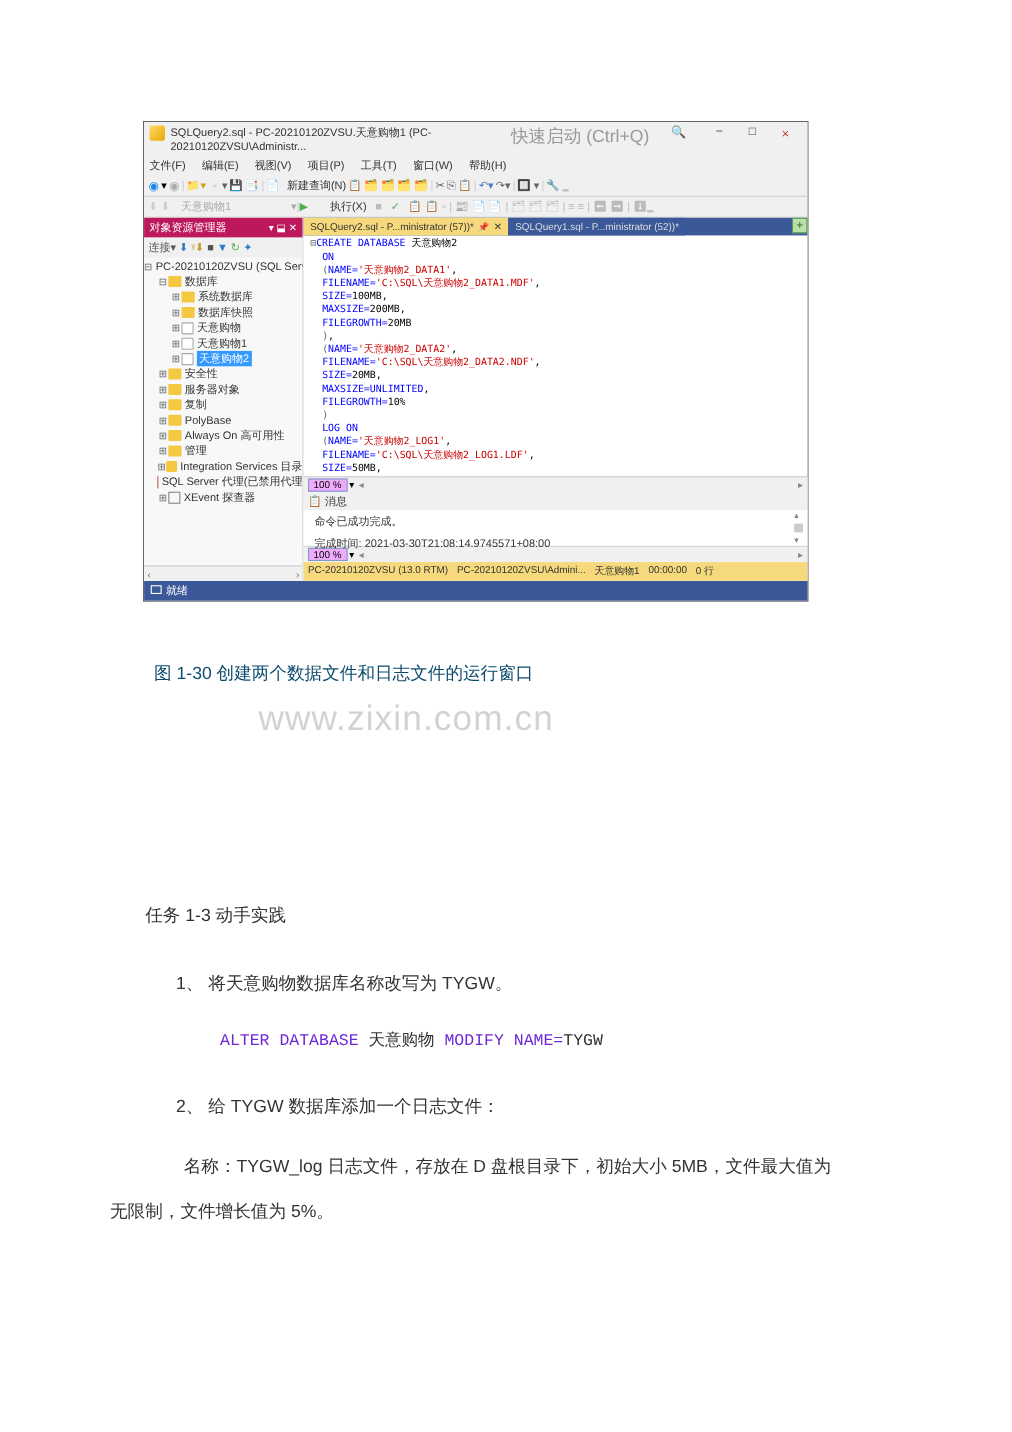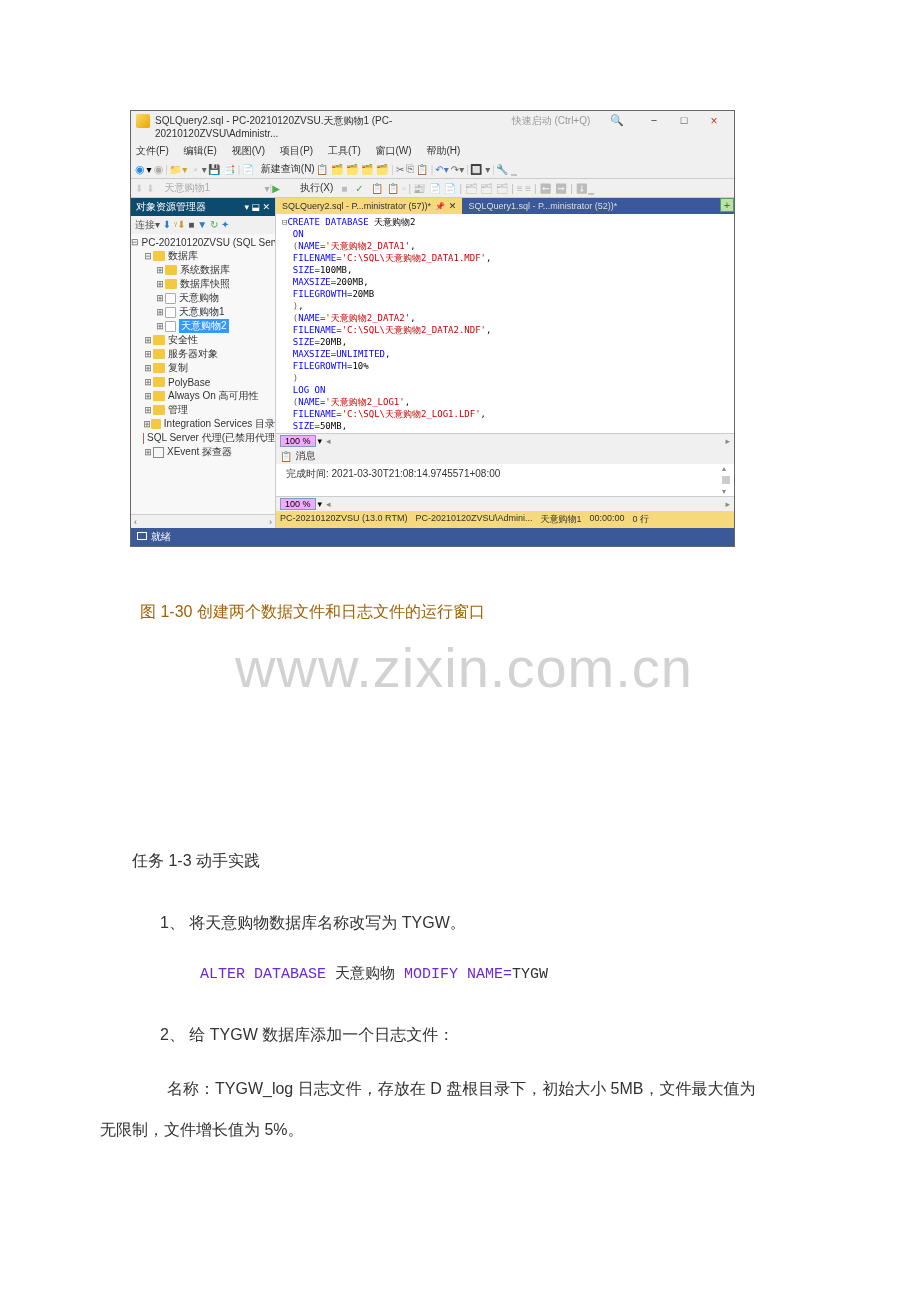--- a/index.html
+++ b/index.html
@@ -25,21 +25,21 @@
     .titlebar-icon {
       width: 14px;
       height: 14px;
       background: linear-gradient(135deg, #ffd966, #e6a800);
       border-radius: 2px;
       margin-right: 5px;
     }
     .titlebar-title { flex: 1; }
     .quicklaunch {
       color: #999;
-      font-size: 10px;
+      font-size: 16px;
       margin-right: 20px;
     }
     .search-icon { color: #555; margin-right: 15px; font-size: 11px; }
     .win-btn { width: 30px; text-align: center; color: #444; font-size: 11px; }
     .win-close { color: #c0392b; font-size: 12px; }
     .menubar {
       background: #f0f0f0;
       padding: 2px 5px;
       font-size: 10px;
       color: #333;
@@ -77,21 +77,21 @@
     .tb2-greyed { color: #bbb; margin-left: 8px; }
     .ssms-body { display: flex; height: 330px; }
     .obj-explorer {
       width: 145px;
       background: #f8f8f8;
       border-right: 1px solid #ccc;
       display: flex;
       flex-direction: column;
     }
     .oe-header {
-      background: #0c4a6e;
+      background: #be185d;
       color: #fff;
       font-size: 10px;
       padding: 2px 5px;
       display: flex;
       align-items: center;
     }
     .oe-header-title { flex: 1; }
     .oe-header-btns { font-size: 9px; }
     .oe-toolbar {
       background: #f0f0f0;
@@ -246,26 +246,26 @@
     .footer-icon {
       display: inline-block;
       width: 10px;
       height: 8px;
       border: 1px solid #fff;
       margin-right: 4px;
     }
     .caption {
       margin: 55px 0 12px 140px;
       font-size: 16px;
-      color: #a16207;
+      color: #0c4a6e;
       font-family: "Microsoft YaHei", sans-serif;
     }
     .watermark {
       color: rgba(180, 180, 180, 0.6);
-      font-size: 56px;
+      font-size: 32px;
       margin-left: 235px;
       font-family: Arial, sans-serif;
       letter-spacing: 1px;
     }
     .content-block {
       margin: 140px 100px 40px 100px;
       font-size: 16px;
       line-height: 2.6;
       color: #333;
       font-family: "Microsoft YaHei", "SimSun", sans-serif;
@@ -492,20 +492,21 @@
         <span class="splitter-sel">100 %</span>
           <span>▾</span>
         <span style="margin-left:4px;color:#888;">◂</span>
         <span style="margin-left:auto;color:#888;">▸</span>
       </div>
       <div class="messages-header">
         <span class="msg-icon">📋</span>
           <span>消息</span>
       </div>
       <div class="messages-body">
+        <div class="msg-line">命令已成功完成。</div>
         <div class="msg-line">完成时间: 2021-03-30T21:08:14.9745571+08:00</div>
         <div class="msg-scroll">
             <span>▴</span>
             <span style="background:#ccc;height:8px;width:8px;"></span>
             <span>▾</span>
           </div>
       </div>
       <div class="splitter-info">
         <span class="splitter-sel">100 %</span>
           <span>▾</span>

